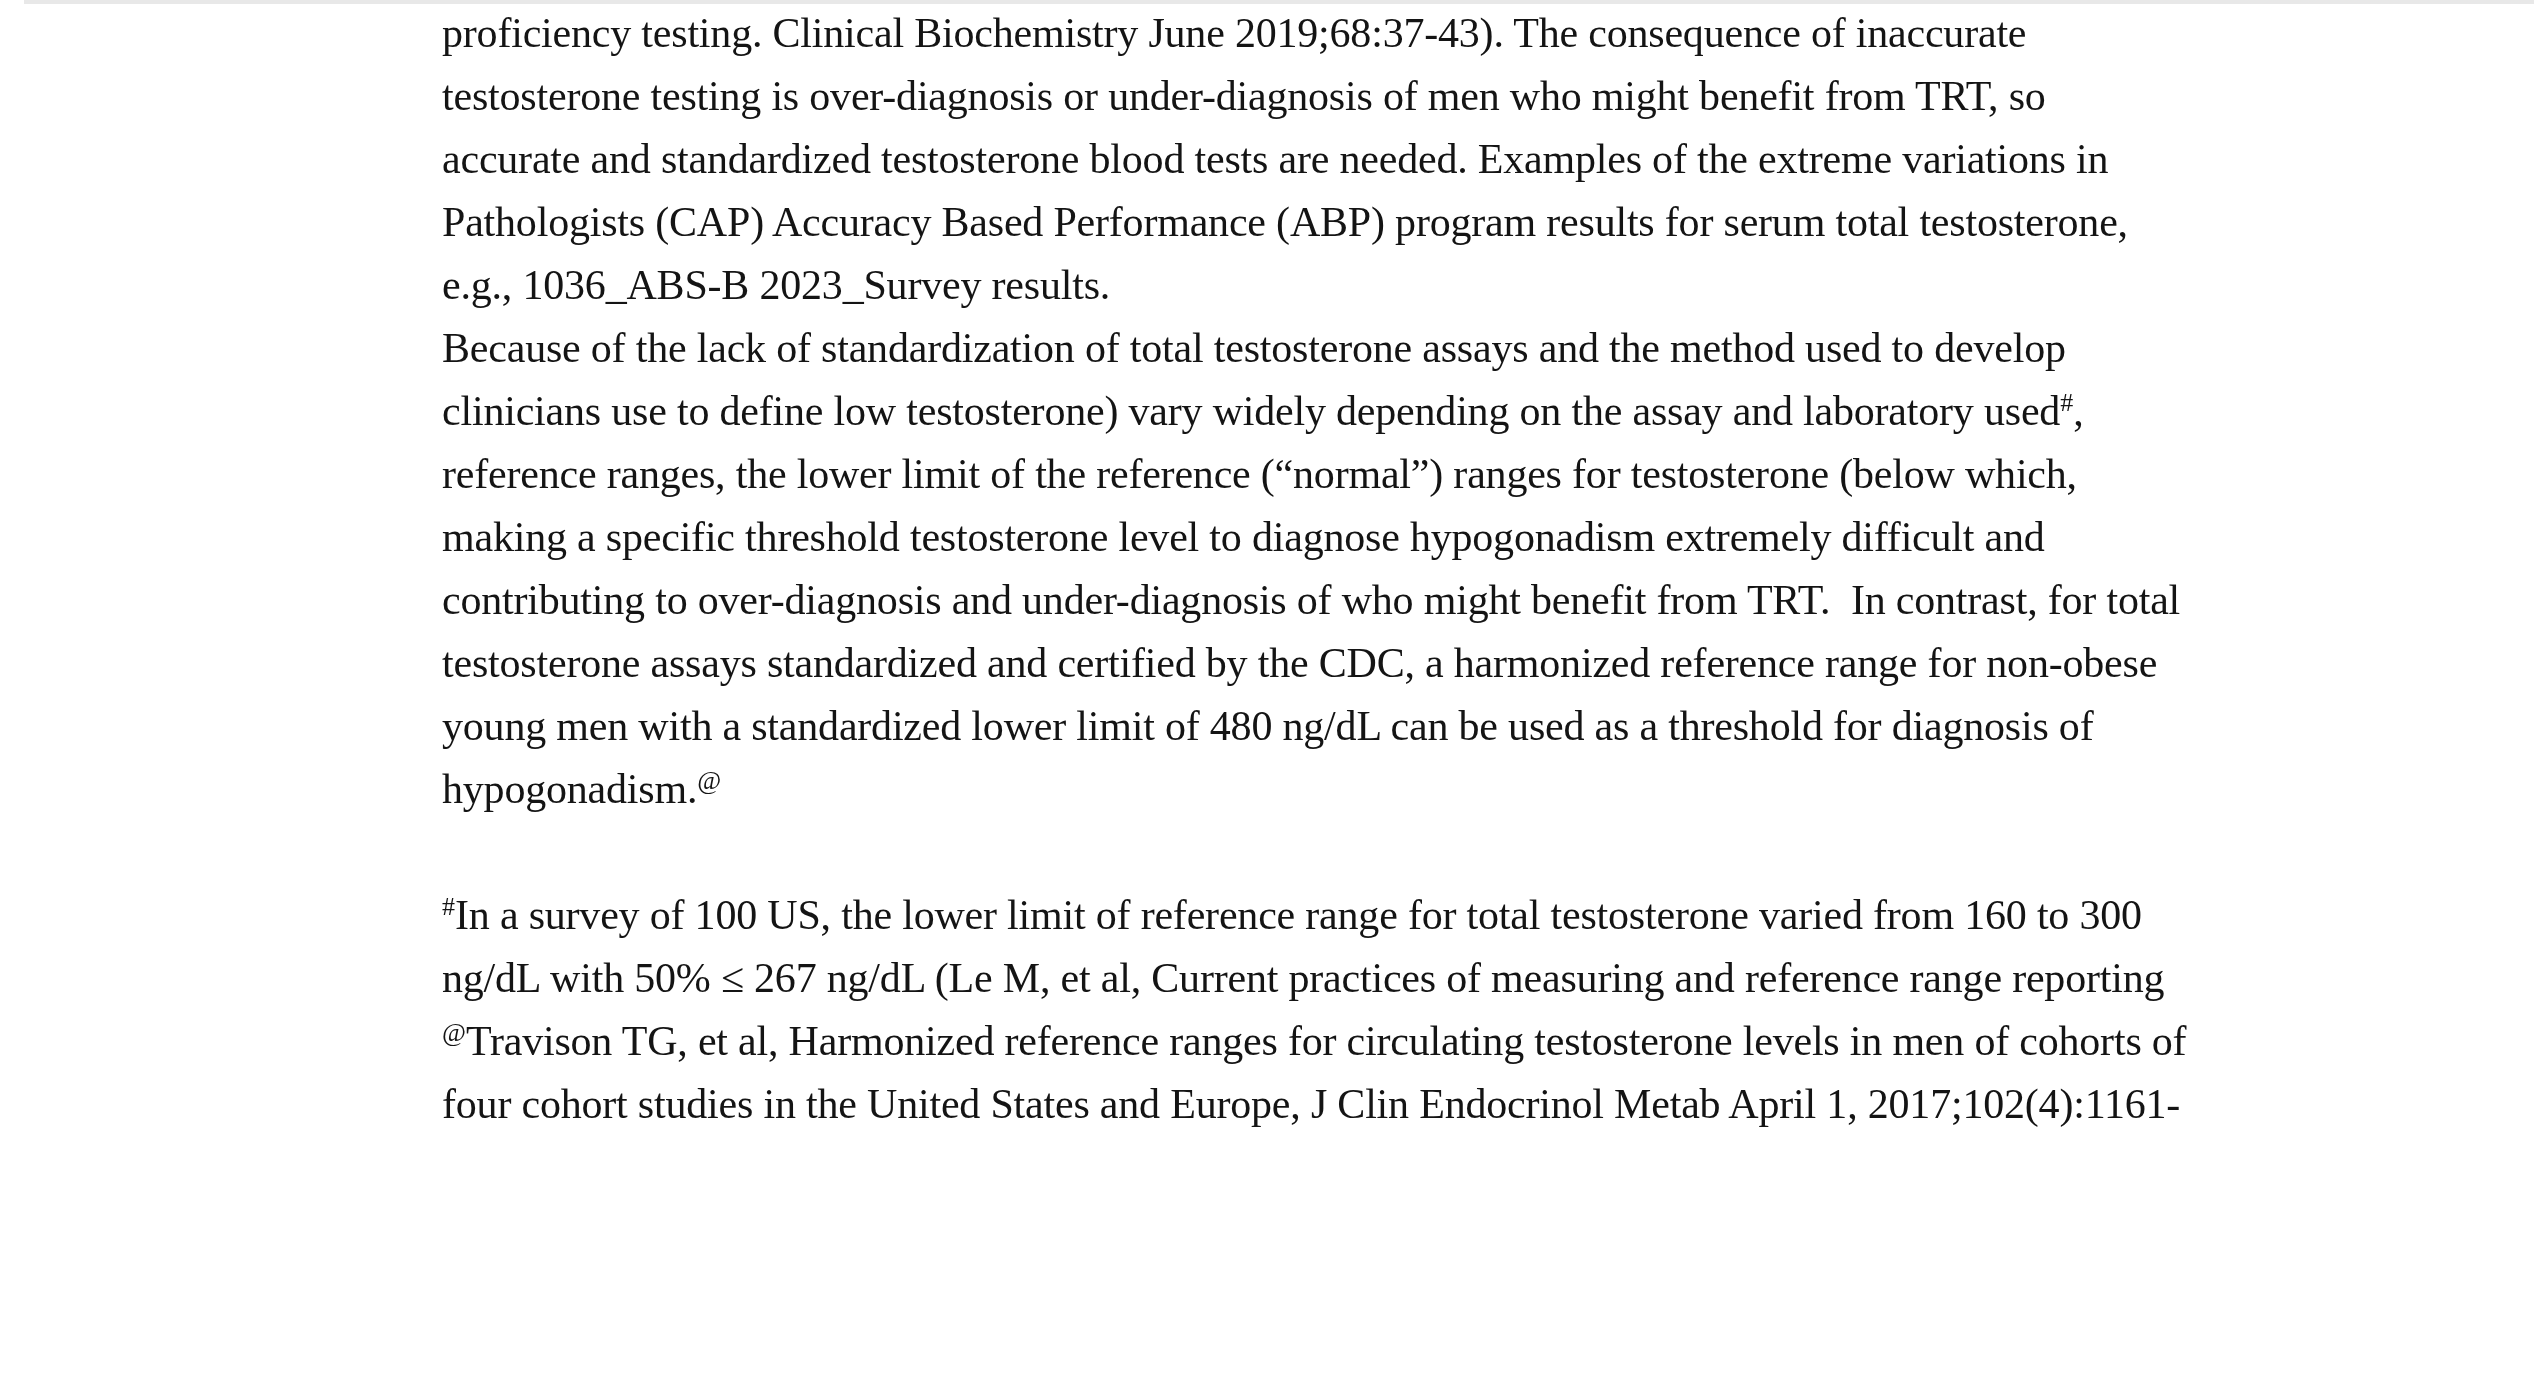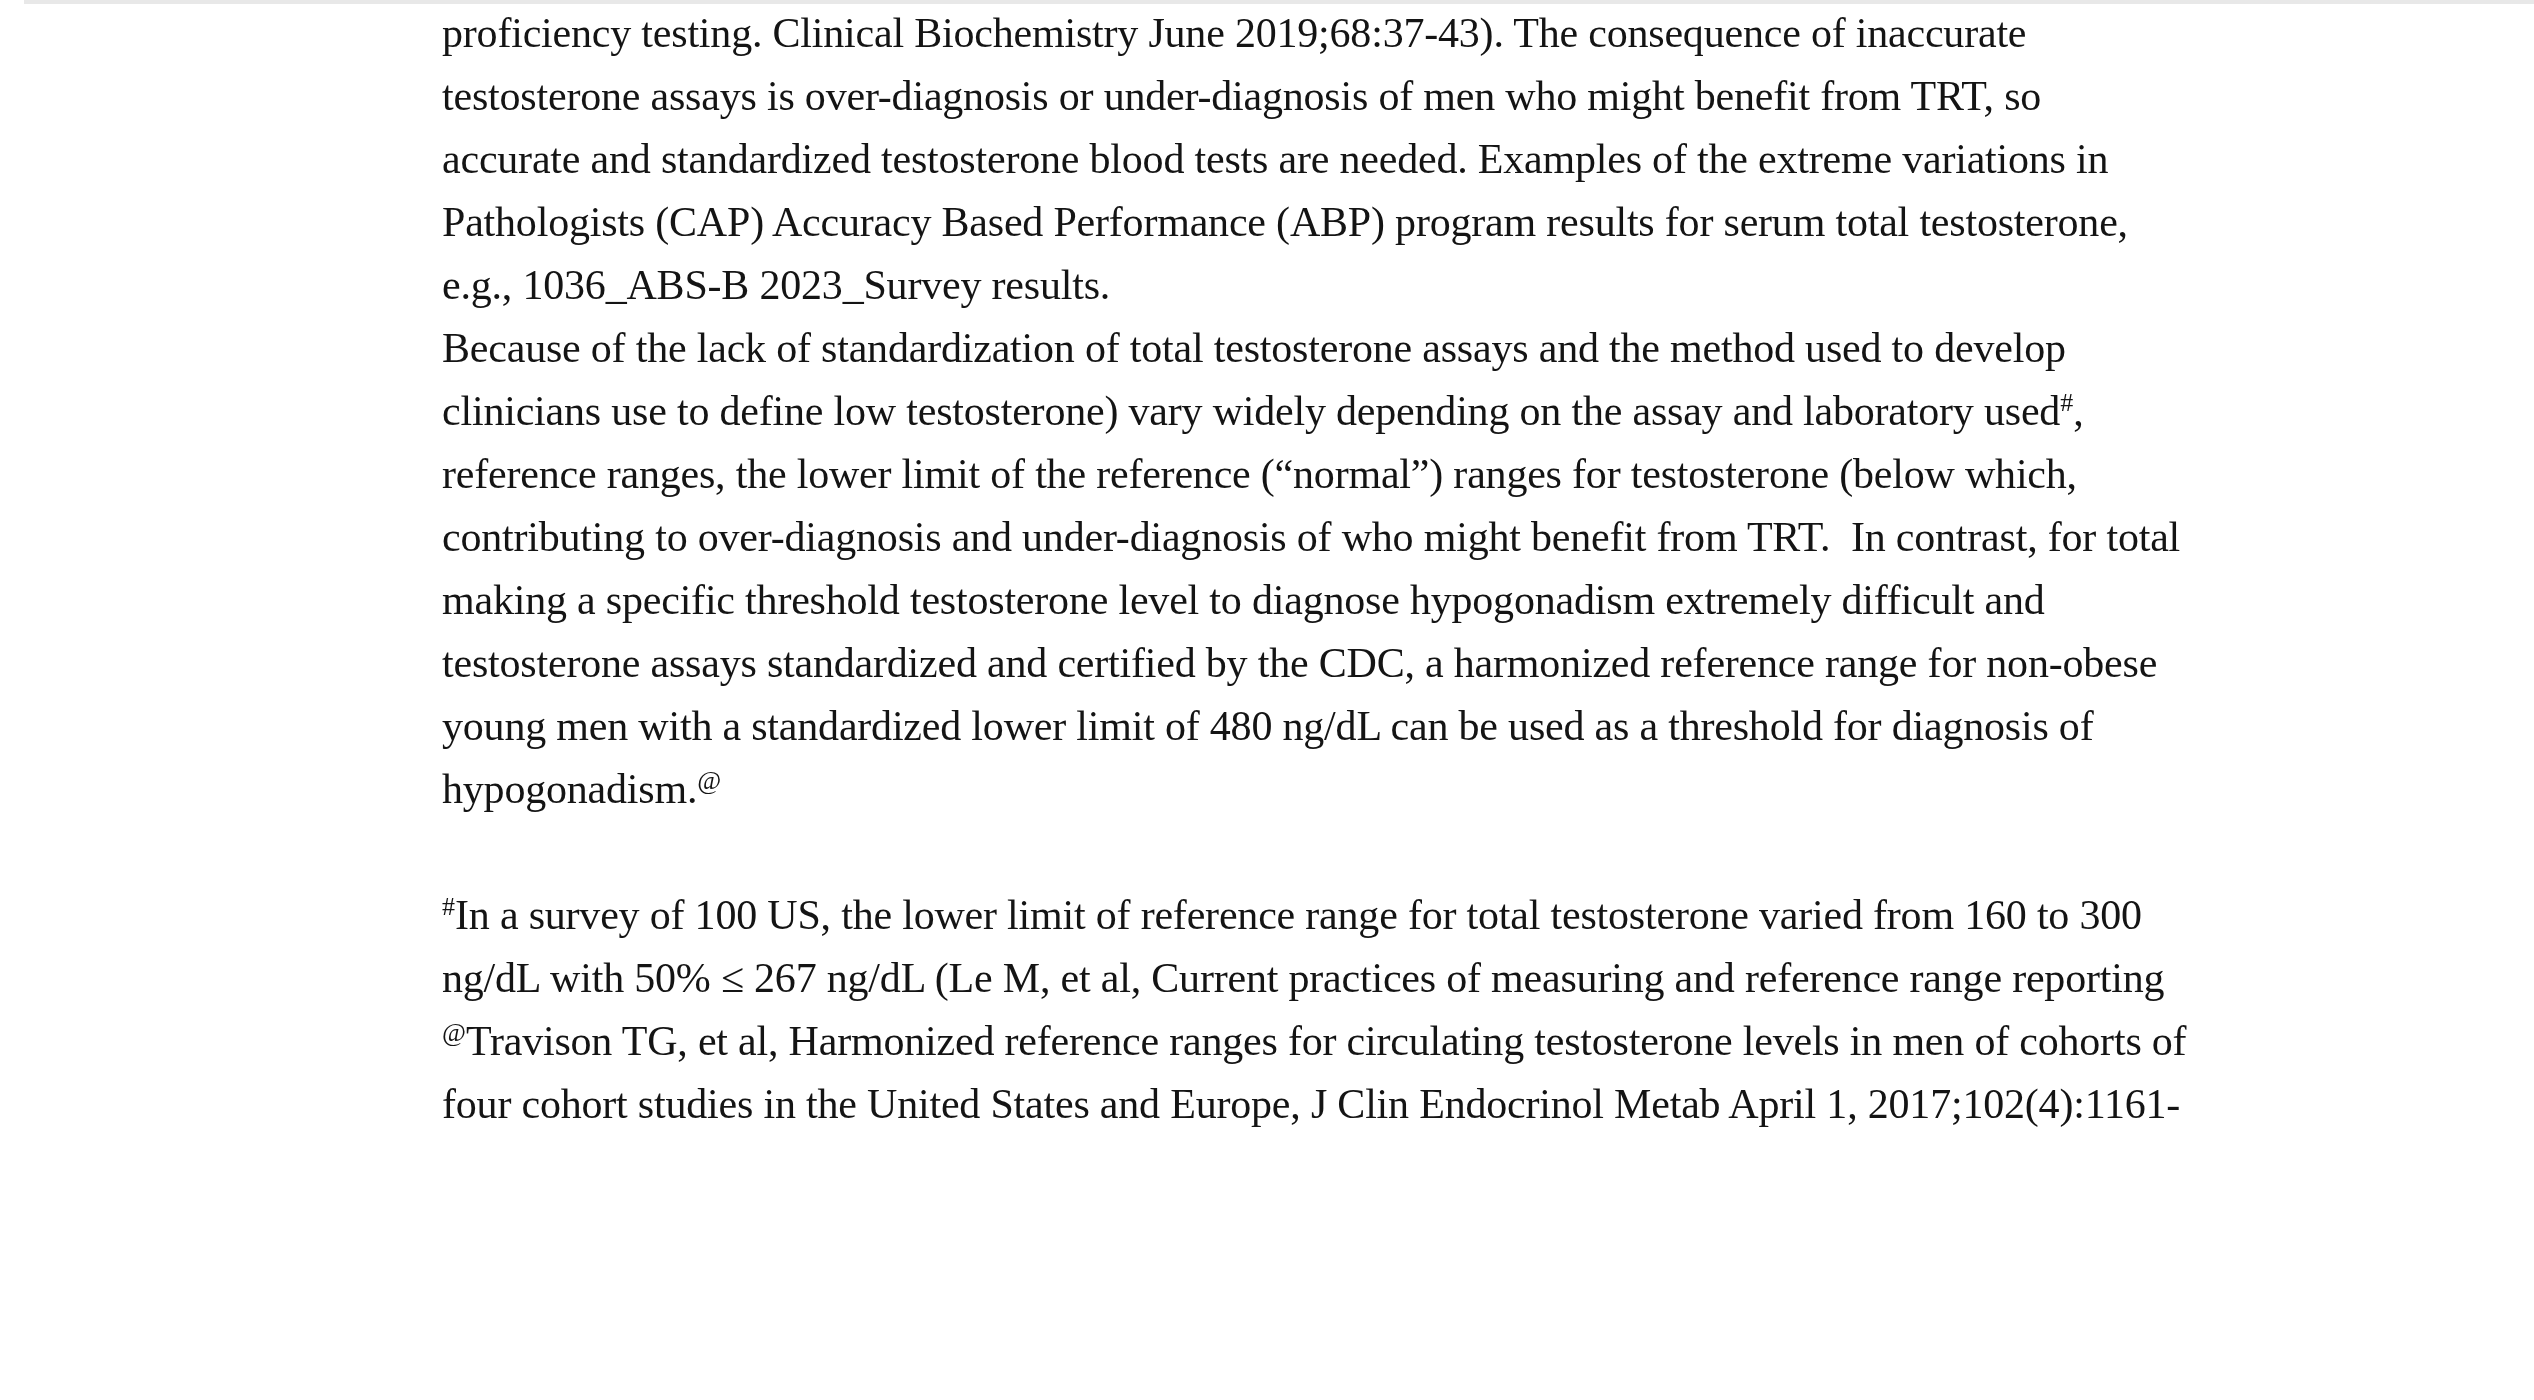--- a/index.html
+++ b/index.html
@@ -71,32 +71,32 @@
 <body>
 
 <div class="viewport">
 
   <div class="top-strip"></div>
 
   <div class="doc">
 
     <div>
       <div class="line"><span>proficiency testing. Clinical Biochemistry June 2019;68:37-43). The consequence of inaccurate</span></div>
-      <div class="line"><span>testosterone assays is over-diagnosis or under-diagnosis of men who might benefit from TRT, so</span></div>
+      <div class="line"><span>testosterone testing is over-diagnosis or under-diagnosis of men who might benefit from TRT, so</span></div>
       <div class="line"><span>accurate and standardized testosterone blood tests are needed. Examples of the extreme variations in</span></div>
       <div class="line"><span>Pathologists (CAP) Accuracy Based Performance (ABP) program results for serum total testosterone,</span></div>
       <div class="line"><span>e.g., 1036_ABS-B 2023_Survey results.</span></div>
     </div>
 
     <div>
       <div class="line"><span>Because of the lack of standardization of total testosterone assays and the method used to develop</span></div>
       <div class="line"><span>clinicians use to define low testosterone) vary widely depending on the assay and laboratory used</span><sup class="marker">#</sup><span>,</span></div>
       <div class="line"><span>reference ranges, the lower limit of the reference (“normal”) ranges for testosterone (below which,</span></div>
+      <div class="line"><span>making a specific threshold testosterone level to diagnose hypogonadism extremely difficult and</span></div>
       <div class="line"><span>contributing to over-diagnosis and under-diagnosis of who might benefit from TRT.  In contrast, for total</span></div>
-      <div class="line"><span>making a specific threshold testosterone level to diagnose hypogonadism extremely difficult and</span></div>
       <div class="line"><span>testosterone assays standardized and certified by the CDC, a harmonized reference range for non-obese</span></div>
       <div class="line"><span>young men with a standardized lower limit of 480 ng/dL can be used as a threshold for diagnosis of</span></div>
       <div class="line"><span>hypogonadism.</span><sup class="marker">@</sup></div>
     </div>
 
     <div class="blank-line"></div>
 
     <div>
       <div class="line"><sup class="marker">#</sup><span>In a survey of 100 US, the lower limit of reference range for total testosterone varied from 160 to 300</span></div>
       <div class="line"><span>ng/dL with 50% ≤ 267 ng/dL (Le M, et al, Current practices of measuring and reference range reporting</span></div>

